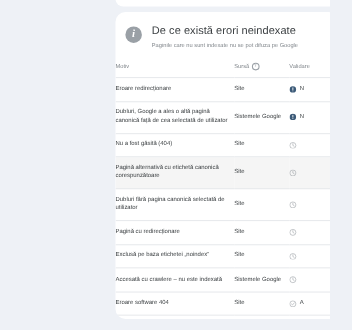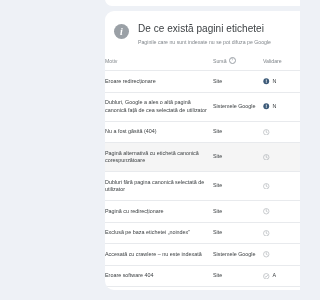--- a/index.html
+++ b/index.html
@@ -159,21 +159,21 @@
 
 <div class="page">
 
   <div class="card-above"></div>
 
   <div class="card">
 
     <div class="card-header">
       <div class="info-badge">i</div>
       <div class="header-text">
-        <div class="header-title">De ce există pagini etichetei</div>
+        <div class="header-title">De ce există erori neindexate</div>
         <div class="header-sub">Paginile care nu sunt indexate nu se pot difuza pe Google</div>
       </div>
     </div>
 
     <table class="issues">
       <colgroup>
         <col class="c-reason">
           <col class="c-source">
           <col class="c-valid">
       </colgroup>

